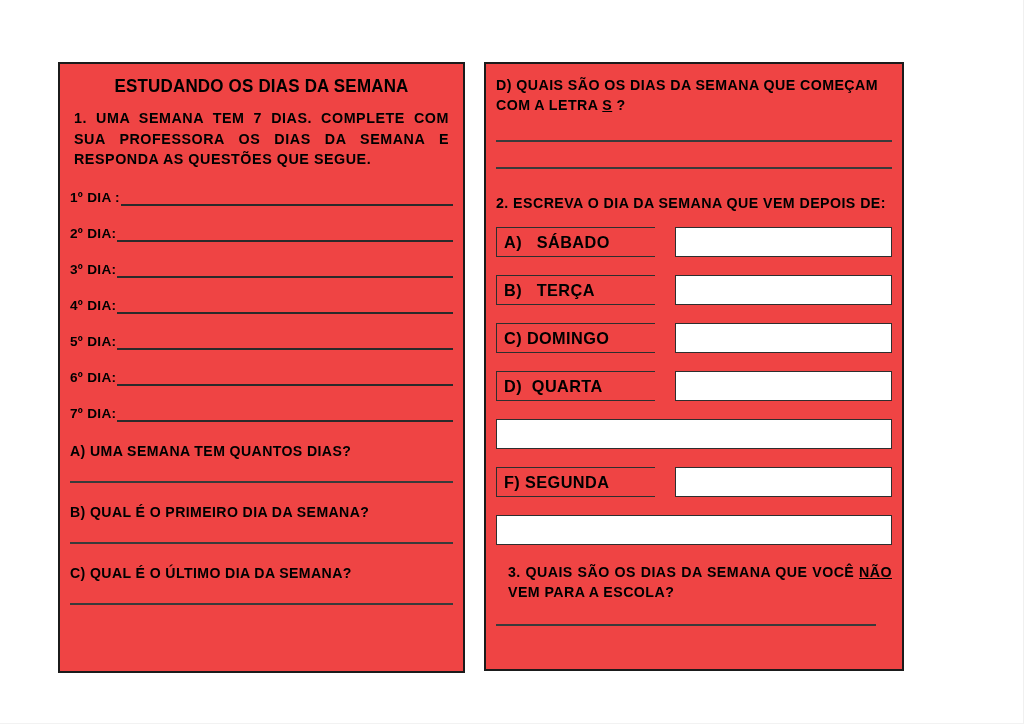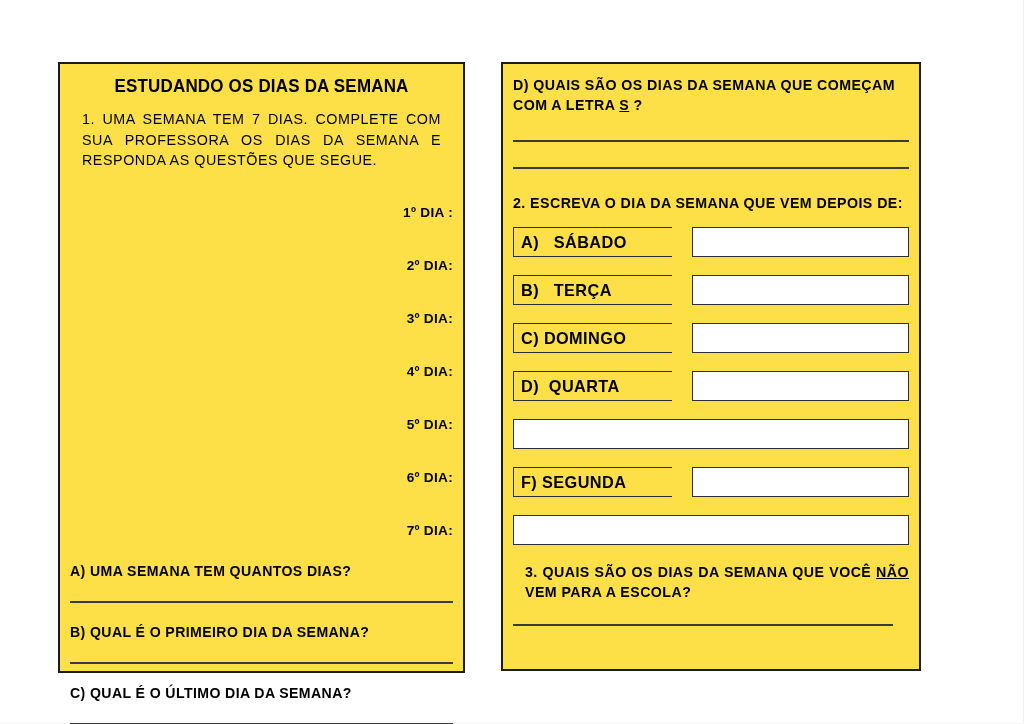--- a/index.html
+++ b/index.html
@@ -33,62 +33,61 @@
     top: 62px;
     width: 847px;
     height: 612px;
   }
 
   .panel {
     position: absolute;
     top: 0;
     box-sizing: border-box;
     border: 2px solid #1b1b1b;
-    background: #fde047;
+    background: #ef4444;
     padding: 8px 10px 6px 10px;
   }
   .panel-left {
     left: 0;
     width: 407px;
     height: 611px;
   }
   .panel-right {
-    left: 443px;
+    left: 426px;
     width: 420px;
     height: 609px;
   }
 
   .title {
     text-align: center;
     font-weight: 700;
     font-size: 17.5px;
     letter-spacing: 0.2px;
     margin: 4px 0 11px 0;
     white-space: nowrap;
     font-stretch: condensed;
     transform: scaleX(0.97);
   }
 
   .para {
-    font-weight: 400;
+    font-weight: 700;
     font-size: 14.3px;
     line-height: 20.5px;
     letter-spacing: 0.55px;
     text-align: justify;
     text-justify: inter-word;
-    margin: 12px;
+    margin: 4px;
   }
 
   
   .day-row {
     display: flex;
     align-items: flex-end;
-    margin-top: 34px;
+    margin-top: 17px;
     height: 19px;
-    flex-direction: column;
   }
   .day-row .day-label {
     font-weight: 700;
     font-size: 13.6px;
     letter-spacing: 0.3px;
     white-space: pre;
     line-height: 16px;
   }
   .day-row .day-rule {
     flex: 1 1 auto;

